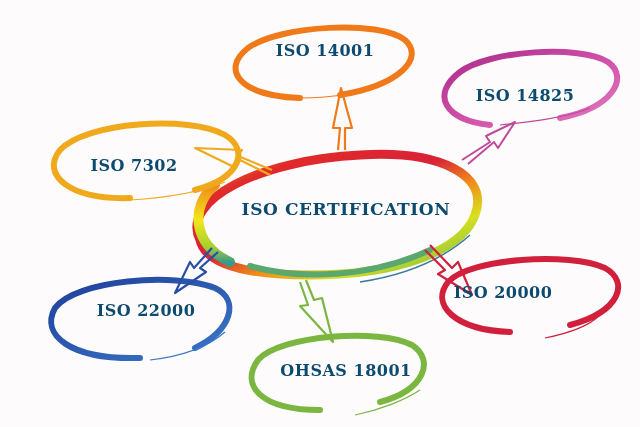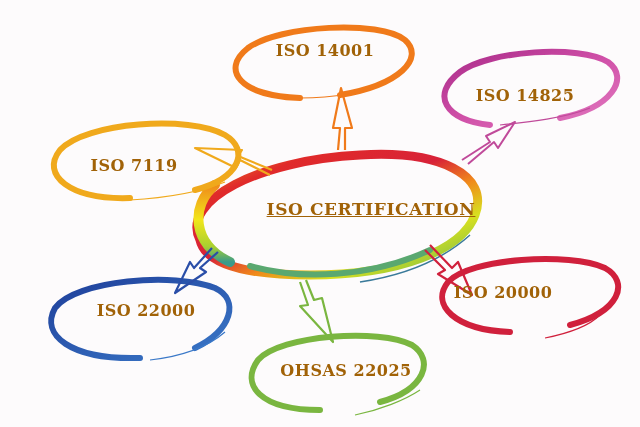--- a/index.html
+++ b/index.html
@@ -5,21 +5,21 @@
     html, body { margin: 0; padding: 0; }
     body {
       width: 640px; height: 427px; overflow: hidden;
       background: #fdfbfc;
       position: relative;
       font-family: "DejaVu Serif", "Liberation Serif", serif;
     }
     #diagram { position: absolute; left: 0; top: 0; width: 640px; height: 427px; }
     .label {
       position: absolute;
-      color: #a16207;
+      color: #0c4a6e;
       font-weight: bold;
       font-family: "DejaVu Serif", "Liberation Serif", serif;
       white-space: nowrap;
       letter-spacing: 0.5px;
       transform: translate(-50%, -50%);
     }
     .label.small { font-size: 16px; }
     .label.center { font-size: 17px; letter-spacing: 0.6px; }
   </style>
 </head>
@@ -90,19 +90,19 @@
     <path d="M 300 282 L 308 305 L 300 306 L 333 342 L 322 298 L 314 300 L 306 280" fill="none" stroke="#7ab640" stroke-width="2.2" stroke-linejoin="round"></path>
   </g>
 
   <g>
     <path d="M 510 332 C 455 330, 430 305, 448 282 C 470 258, 570 252, 605 268 C 630 282, 620 312, 570 325" fill="none" stroke="#d0203c" stroke-width="6" stroke-linecap="round"></path>
     <path d="M 545 338 C 570 333, 590 325, 600 315" fill="none" stroke="#d0203c" stroke-width="1.2"></path>
     <path d="M 425 250 L 445 270 L 438 274 L 472 295 L 458 262 L 452 268 L 430 245" fill="none" stroke="#d0203c" stroke-width="2.2" stroke-linejoin="round"></path>
   </g>
 </svg>
 
-<div class="label center" style="left:371px; top:209px;text-decoration:underline;">ISO CERTIFICATION</div>
+<div class="label center" style="left:346px; top:209px;">ISO CERTIFICATION</div>
 <div class="label small" style="left:325px; top:50px;">ISO 14001</div>
 <div class="label small" style="left:525px; top:95px;">ISO 14825</div>
-<div class="label small" style="left:134px; top:165px;">ISO 7119</div>
+<div class="label small" style="left:134px; top:165px;">ISO 7302</div>
 <div class="label small" style="left:146px; top:310px;">ISO 22000</div>
-<div class="label small" style="left:346px; top:370px;">OHSAS 22025</div>
+<div class="label small" style="left:346px; top:370px;">OHSAS 18001</div>
 <div class="label small" style="left:503px; top:292px;">ISO 20000</div>
 
 </body></html>

